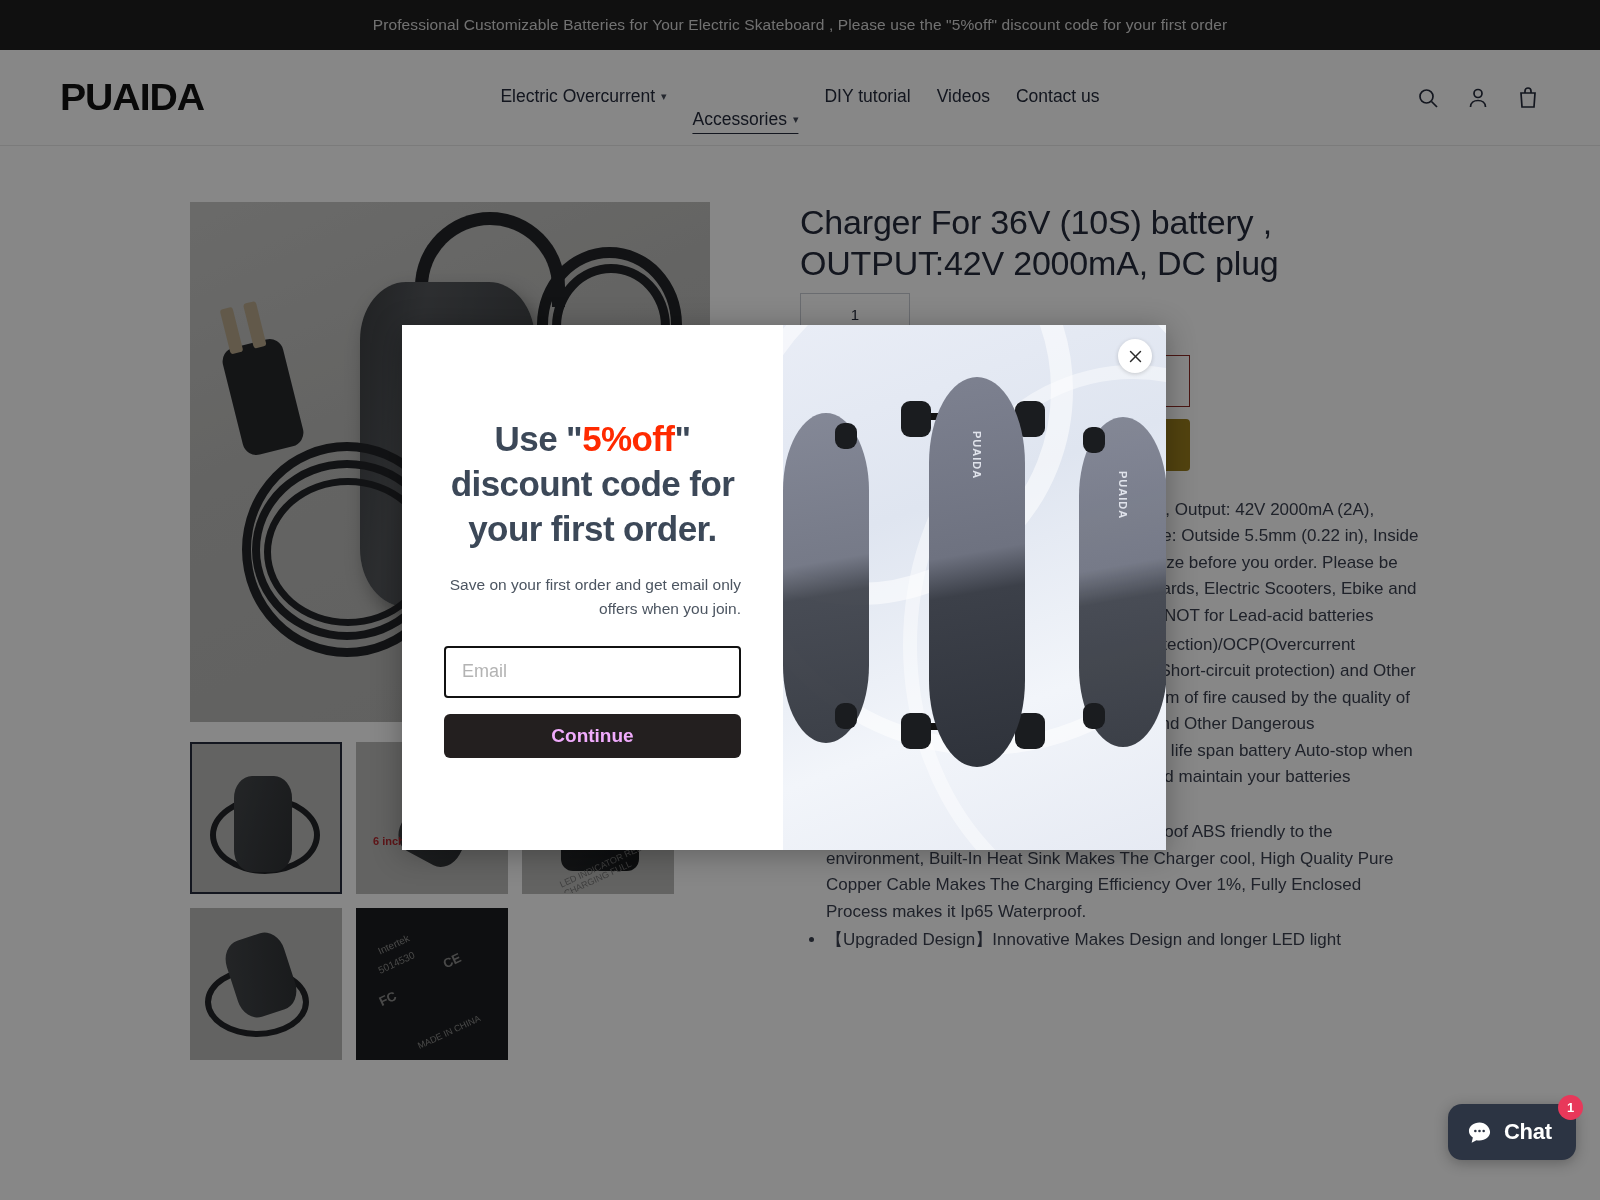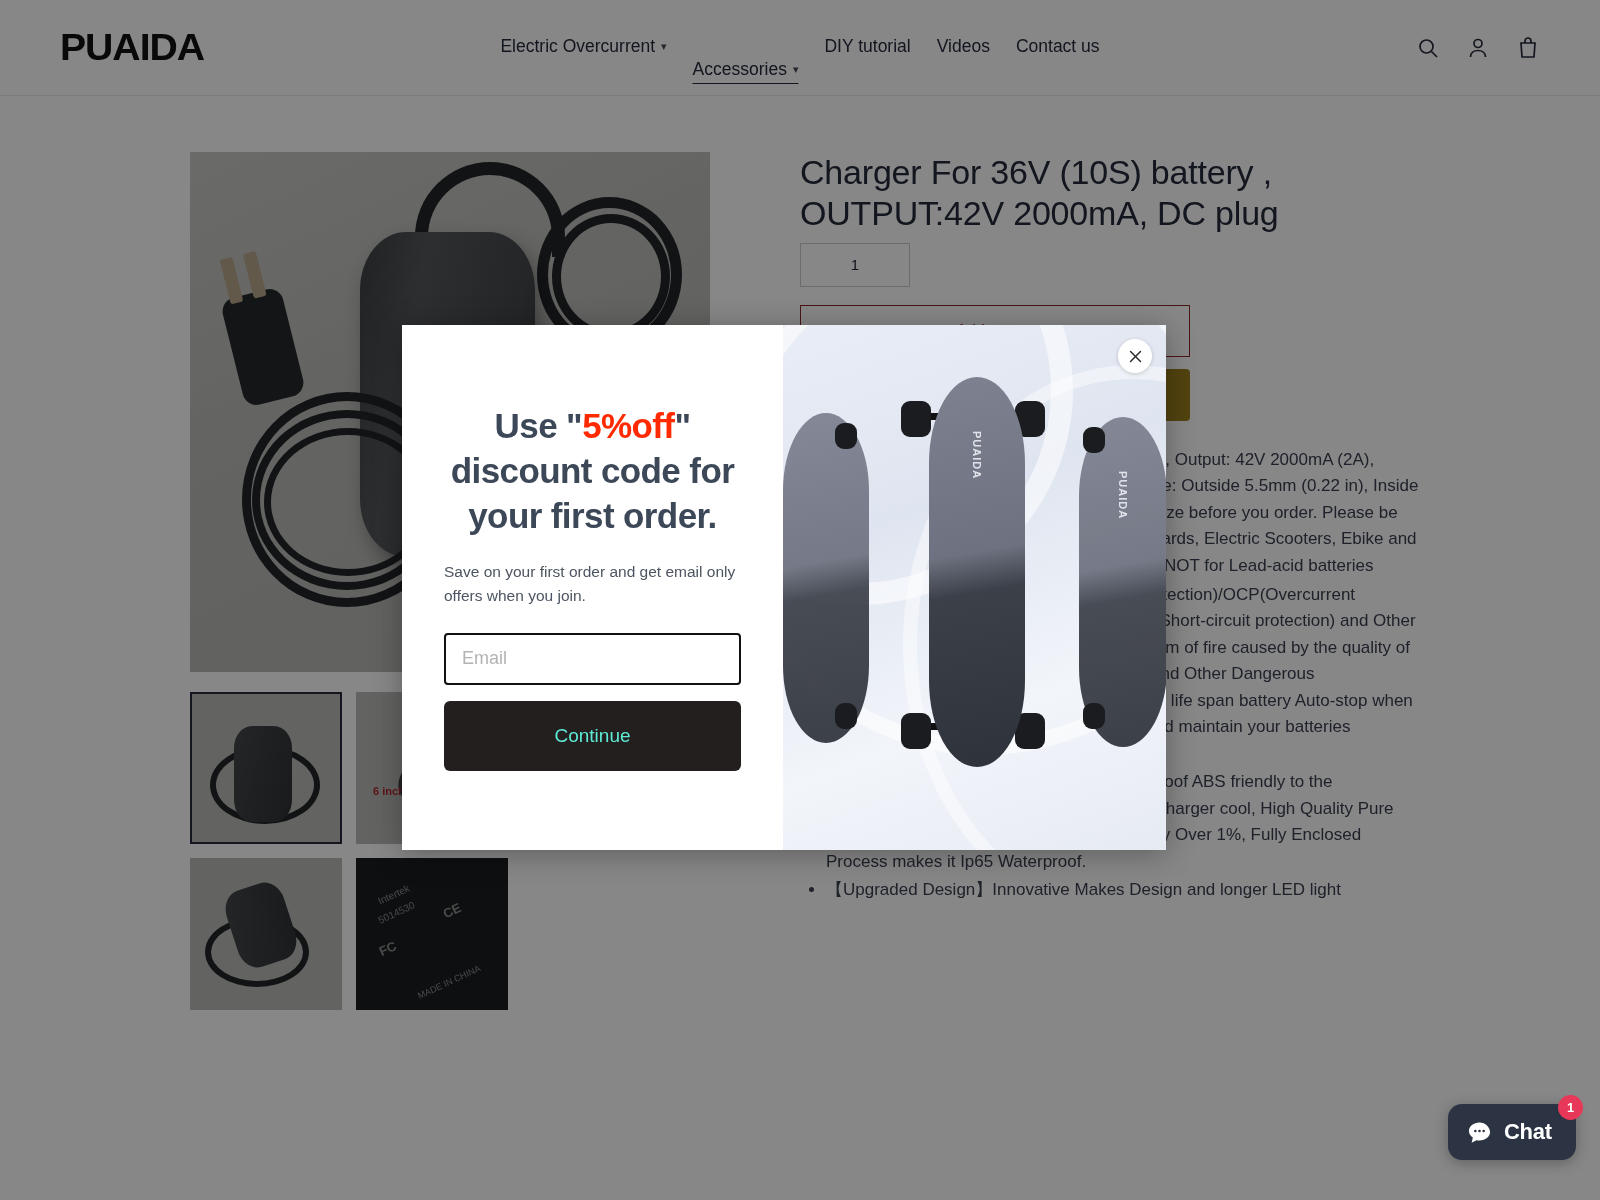--- a/index.html
+++ b/index.html
@@ -168,33 +168,33 @@
     width: 381px; padding: 0 42px; display: flex; flex-direction: column;
     justify-content: center; align-items: center;
   }
   .modal-head {
     font-size: 35px; line-height: 1.28; font-weight: 800; color: #3c4858;
     text-align: center; letter-spacing: -.6px;
   }
   .modal-head .hl { color: #ff2a00; }
   .modal-sub {
     margin-top: 22px; font-size: 15.5px; line-height: 1.5;
-    color: #4c5561; text-align: left;
+    color: #4c5561; text-align: right;
   }
   .modal-input {
     margin-top: 26px; width: 100%; height: 52px;
     border: 2px solid #111; border-radius: 4px;
     padding: 0 16px; font-size: 18px; color: #111;
     font-family: "Liberation Sans", sans-serif; background: #fff;
   }
   .modal-input::placeholder { color: #b3b3b3; }
   .modal-btn {
-    margin-top: 16px; width: 100%; height: 70px;
-    background: #231f1f; color: #5eead4; border: none; border-radius: 6px;
-    font-size: 19px; font-weight: 400; cursor: pointer;
+    margin-top: 16px; width: 100%; height: 44px;
+    background: #231f1f; color: #f0abfc; border: none; border-radius: 6px;
+    font-size: 19px; font-weight: 700; cursor: pointer;
     font-family: "Liberation Sans", sans-serif;
   }
   .modal-right {
     flex: 1; position: relative; overflow: hidden;
     background: linear-gradient(160deg,#e9edf6 0%,#dfe5f0 35%,#f2f5fa 70%,#e6eaf3 100%);
   }
   .swirl {
     position: absolute; border: 22px solid rgba(255,255,255,.55);
     border-radius: 50%;
   }
@@ -242,20 +242,23 @@
     width: 25px; height: 25px; border-radius: 50%;
     background: #e8385a; color: #fff; font-size: 13px; font-weight: 700;
     display: flex; align-items: center; justify-content: center;
   }
 </style>
 </head>
 <body>
 
 <div id="page">
 
+  <div class="announce">
+    <span class="announce-text">Professional Customizable Batteries for Your Electric Skateboard , Please use the "5%off" discount code for your first order</span>
+  </div>
 
   <div class="header">
     <div class="logo">PUAIDA</div>
 
     <div class="nav">
       <div class="nav-item">
         <span>Electric Overcurrent</span>
         <span class="caret">▾</span>
       </div>
       <div class="nav-item active">

